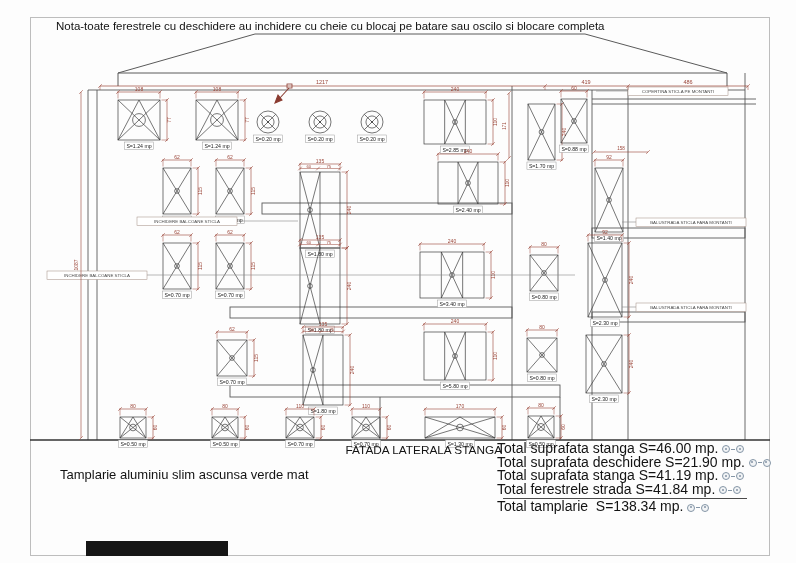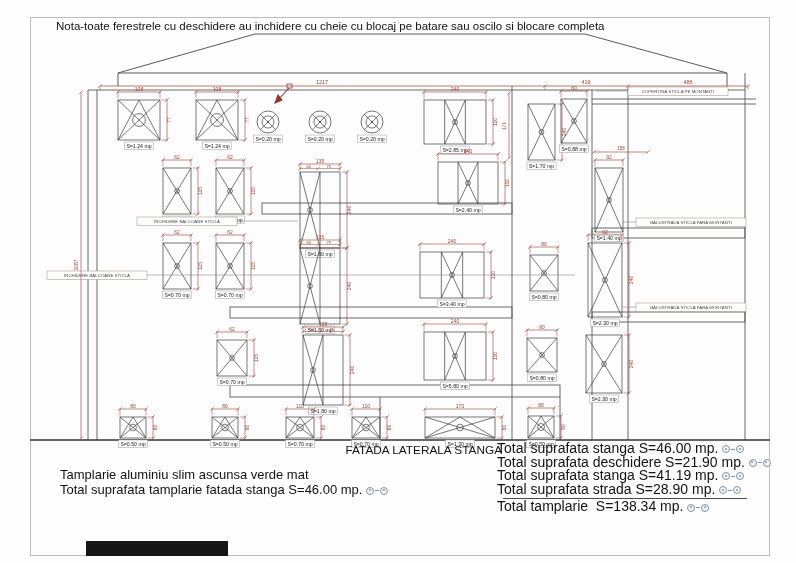--- a/index.html
+++ b/index.html
@@ -689,39 +689,36 @@
       <line x1="592.2" y1="153.8" x2="595.8" y2="150.2" stroke="#9b4538" stroke-width="0.6"></line>
       <line x1="646.2" y1="153.8" x2="649.8" y2="150.2" stroke="#9b4538" stroke-width="0.6"></line>
       <text x="621" y="149.5" font-size="4.5" fill="#9b4538" text-anchor="middle" font-family="&quot;Liberation Sans&quot;, sans-serif">158</text>
     </g>
   </svg>
 
 <div class="note">Nota-toate ferestrele cu deschidere au inchidere cu cheie cu blocaj pe batare sau oscilo si blocare completa</div>
 
 <div class="left-notes">
   <div>Tamplarie aluminiu slim ascunsa verde mat</div>
-  <div>
-    <span>Total suprafata tamplarie fatada stanga S=46.00 mp.</span><span class="marker"><span class="mkc"></span><span class="mkd"></span><span class="mkc"></span></span>
-  </div>
 </div>
 
 <div class="title-block">
   <div>FATADA LATERALA STANGA</div>
 </div>
 
 <div class="totals">
   <div class="trow">
     <span>Total suprafata stanga</span> <span>S=46.00 mp.</span><span class="marker"><span class="mkc"></span><span class="mkd"></span><span class="mkc"></span></span>
   </div>
   <div class="trow">
     <span>Total suprafata deschidere</span> <span>S=21.90 mp.</span><span class="marker"><span class="mkc"></span><span class="mkd"></span><span class="mkc"></span></span>
   </div>
   <div class="trow">
     <span>Total suprafata stanga</span> <span>S=41.19 mp.</span><span class="marker"><span class="mkc"></span><span class="mkd"></span><span class="mkc"></span></span>
   </div>
   <div class="trow">
-    <span>Total suprafata strada</span> <span>S=28.90 mp.</span><span class="marker"><span class="mkc"></span><span class="mkd"></span><span class="mkc"></span></span>
+    <span>Total ferestrele strada</span> <span>S=41.84 mp.</span><span class="marker"><span class="mkc"></span><span class="mkd"></span><span class="mkc"></span></span>
   </div>
   <div class="rule"></div>
   <div class="trow">
     <span>Total tamplarie</span>&nbsp; <span>S=138.34 mp.</span><span class="marker"><span class="mkc"></span><span class="mkd"></span><span class="mkc"></span></span>
   </div>
 </div>
 
 </body></html>

